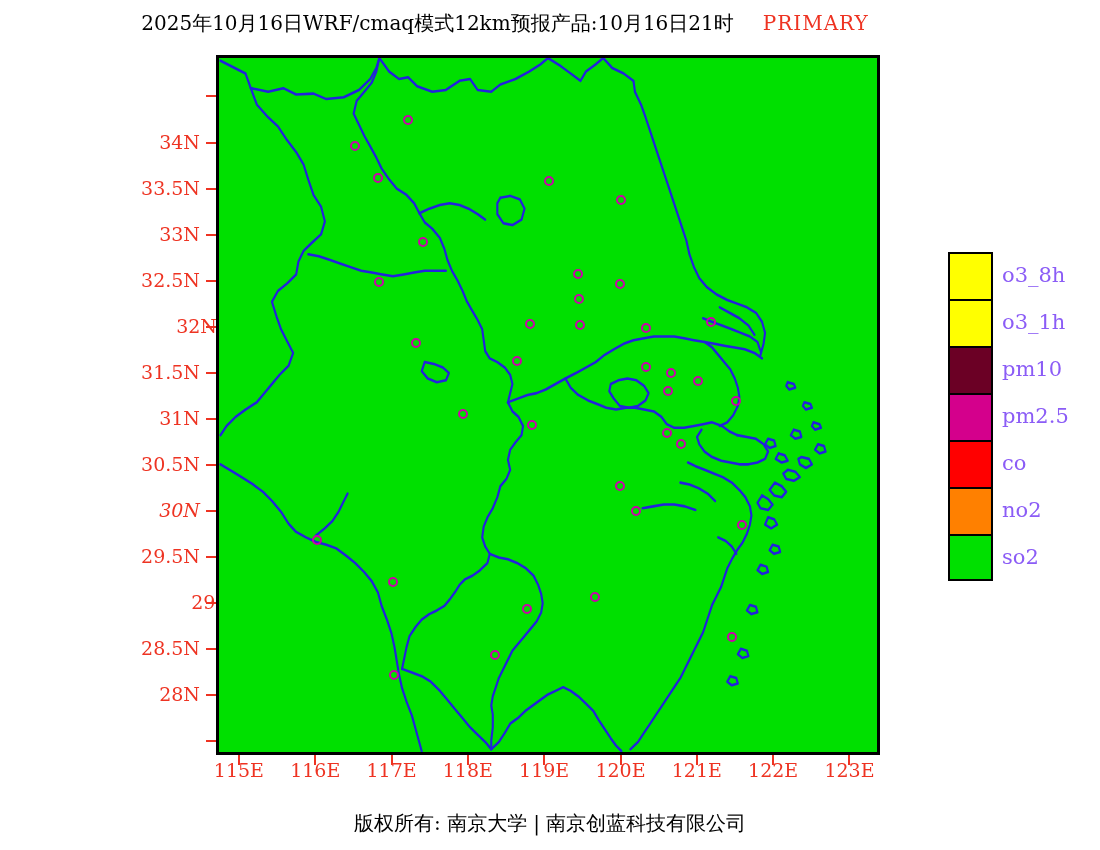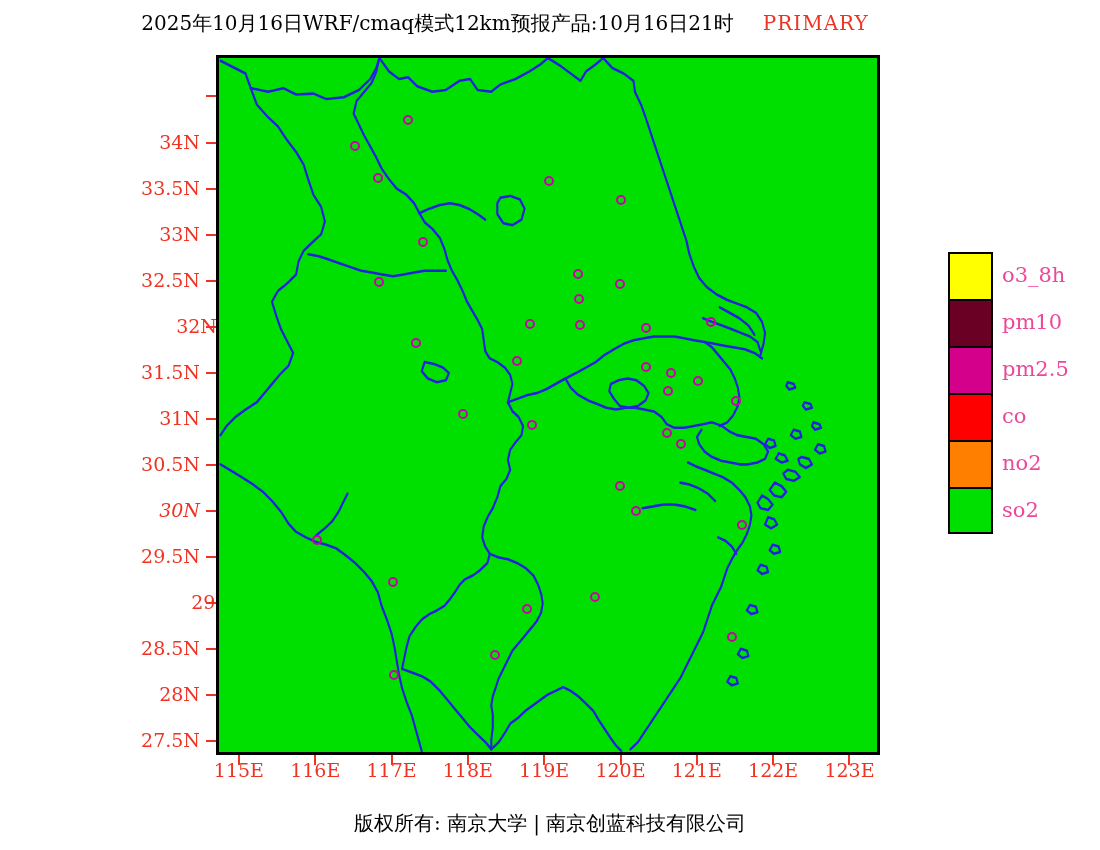--- a/index.html
+++ b/index.html
@@ -147,21 +147,21 @@
     width: 45px;
     height: 2px;
     background: #000000;
   }
   .legend-text {
     position: absolute;
     left: 54px;
     top: 11px;
     font-family: "DejaVu Serif", "Liberation Serif", serif;
     font-size: 21px;
-    color: #ec4899;
+    color: #8b5cf6;
     white-space: nowrap;
   }
 
   
   #footer {
     position: absolute;
     left: 0;
     top: 810px;
     width: 1100px;
     text-align: center;
@@ -203,21 +203,20 @@
     <div class="axis-label ylabel" style="top: 498.921px; font-style: italic;">30N</div>
     <div class="ytick" style="top: 509.921px;"></div>
     <div class="axis-label ylabel" style="top: 544.974px;">29.5N</div>
     <div class="ytick" style="top: 555.974px;"></div>
     <div class="axis-label ylabel" style="top: 591.026px; padding-left: 32px;">29N</div>
     <div class="ytick" style="top: 602.026px;"></div>
     <div class="axis-label ylabel" style="top: 637.079px;">28.5N</div>
     <div class="ytick" style="top: 648.079px;"></div>
     <div class="axis-label ylabel" style="top: 683.132px;">28N</div>
     <div class="ytick" style="top: 694.132px;"></div>
-    <div class="axis-label ylabel" style="top: 729.184px;">27.5N</div>
     <div class="ytick" style="top: 740.184px;"></div>
   </div>
 
 <div id="x-axis-labels">
     <div class="axis-label" style="left: 198.897px;">115E</div>
     <div class="xtick" style="left: 237.897px;"></div>
     <div class="axis-label" style="left: 275.218px;">116E</div>
     <div class="xtick" style="left: 314.218px;"></div>
     <div class="axis-label" style="left: 351.54px;">117E</div>
     <div class="xtick" style="left: 390.54px;"></div>
@@ -324,20 +323,25 @@
       <div title="so2" style="position: absolute; width: 10px; height: 10px; border-radius: 50%; box-sizing: border-box; border: 2px solid rgb(204, 0, 170); left: 169.777px; top: 612.105px;"></div>
     </div>
   </div>
 
 <div id="legend">
     <div class="legend-row">
       <div class="legend-swatch" style="background: rgb(255, 255, 0);"></div>
       <div class="legend-text">o3_8h</div>
     </div>
     <div class="legend-row">
+      <div class="legend-swatch" style="background: rgb(255, 255, 0);"></div>
+      <div class="legend-sep"></div>
+      <div class="legend-text">o3_1h</div>
+    </div>
+    <div class="legend-row">
       <div class="legend-swatch" style="background: rgb(107, 0, 37);"></div>
       <div class="legend-sep"></div>
       <div class="legend-text">pm10</div>
     </div>
     <div class="legend-row">
       <div class="legend-swatch" style="background: rgb(212, 0, 140);"></div>
       <div class="legend-sep"></div>
       <div class="legend-text">pm2.5</div>
     </div>
     <div class="legend-row">

